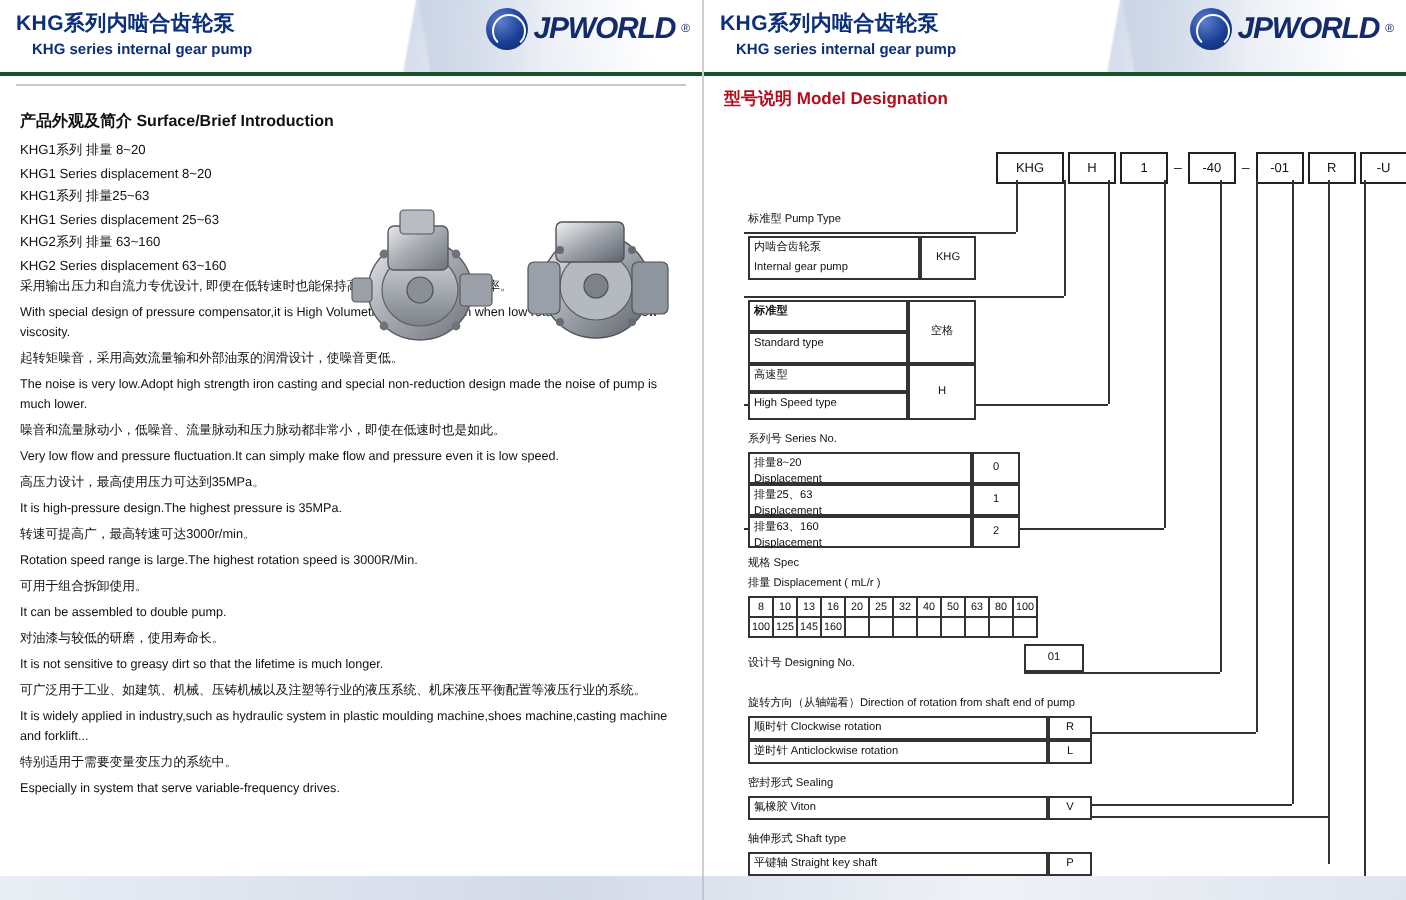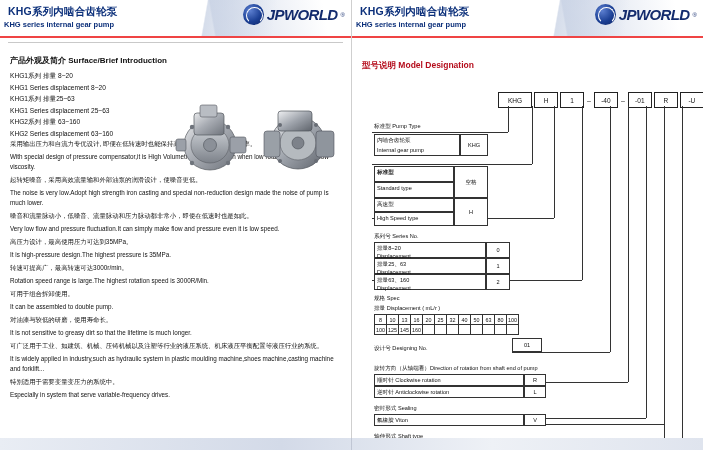--- a/index.html
+++ b/index.html
@@ -10,32 +10,32 @@
     color:#111;
     overflow:hidden;
   }
   .page{position:relative;width:703px;height:450px;}
   .half{position:absolute;top:0;width:351px;height:450px;overflow:hidden;}
   .half.left{left:0;}
   .half.right{left:352px;}
   .divider{position:absolute;left:351px;top:0;width:1px;height:450px;background:#cfcfcf;}
 
   
-  .hdr{position:relative;height:36px;background:#ffffff;border-bottom:2px solid #ef4444;}
+  .hdr{position:relative;height:36px;background:#ffffff;border-bottom:2px solid #14532d;}
   .hdr .swoosh{
     position:absolute;left:0;top:0;width:351px;height:36px;
     background:
       linear-gradient(100deg, rgba(225,230,240,0) 58%, rgba(200,210,228,.75) 58.4%, rgba(235,238,246,0) 78%),
       linear-gradient(80deg, rgba(210,218,234,0) 60%, rgba(186,198,222,.6) 60.5%, rgba(245,247,251,0) 92%);
   }
   .hdr .title-cn{
     position:absolute;left:8px;top:5px;font-size:10.5px;font-weight:bold;color:#0b2f7a;letter-spacing:.2px;
   }
   .hdr .title-en{
-    position:absolute;left:4px;top:20px;font-size:7.5px;font-weight:bold;color:#0b2f7a;
+    position:absolute;left:16px;top:20px;font-size:7.5px;font-weight:bold;color:#0b2f7a;
   }
   .logo{
     position:absolute;right:6px;top:4px;display:flex;align-items:center;gap:3px;
   }
   .logo .mark{
     width:21px;height:21px;border-radius:50%;
     background:radial-gradient(circle at 35% 32%, #5c7fd0 0%, #1b3f94 55%, #0d2463 100%);
     position:relative;flex:0 0 auto;
   }
   .logo .mark:after{
@@ -60,21 +60,21 @@
   .pump{position:absolute;top:6px;}
   .pump svg{display:block;}
 
   
   .char-title{margin:10px 0 4px 10px;font-size:8px;font-weight:bold;color:#111;}
   .char-body{margin:0 10px 0 10px;}
   .char-body p{margin:0 0 3px 0;font-size:6.3px;line-height:10px;color:#111;}
   .char-body p.cn{font-size:6.4px;}
 
   
-  .model-title{margin:22px 0 0 10px;font-size:8.5px;font-weight:bold;color:#b50d1c;}
+  .model-title{margin:6px 0 0 10px;font-size:8.5px;font-weight:bold;color:#b50d1c;}
   .model-area{position:relative;margin:10px 0 0 0;height:380px;}
 
   .code-row{position:absolute;left:146px;top:10px;display:flex;align-items:center;gap:2px;}
   .code-cell{
     min-width:16px;height:14px;border:1px solid #222;background:#fff;
     font-size:6.5px;display:flex;align-items:center;justify-content:center;padding:0 3px;
   }
   .code-dash{font-size:7px;color:#222;padding:0 1px;}
 
   .vline{position:absolute;width:1px;background:#333;}

